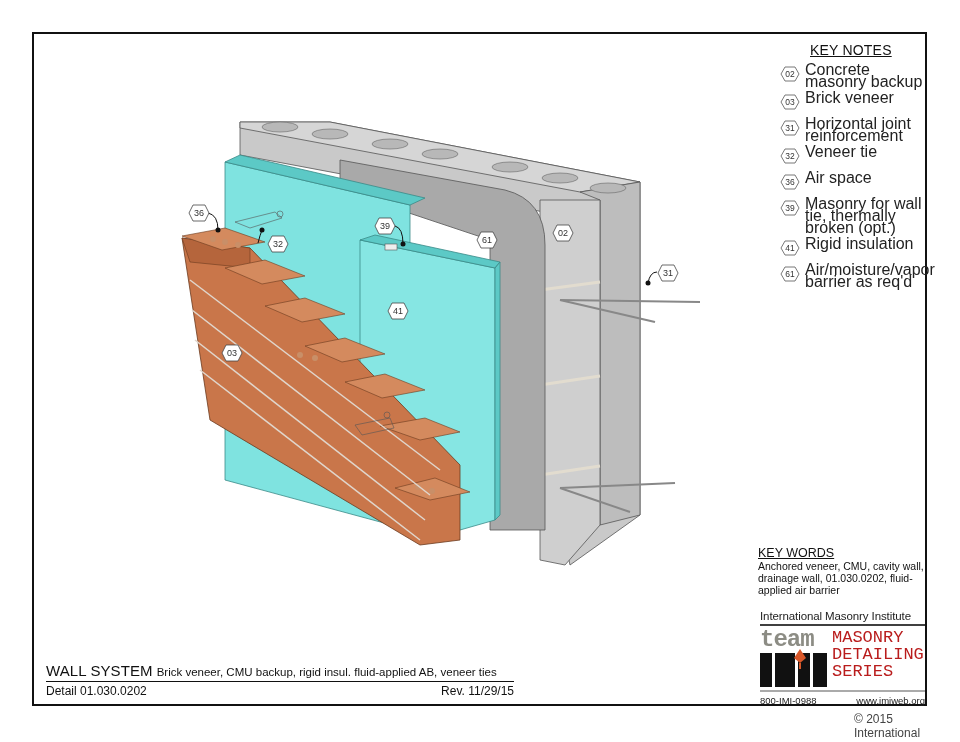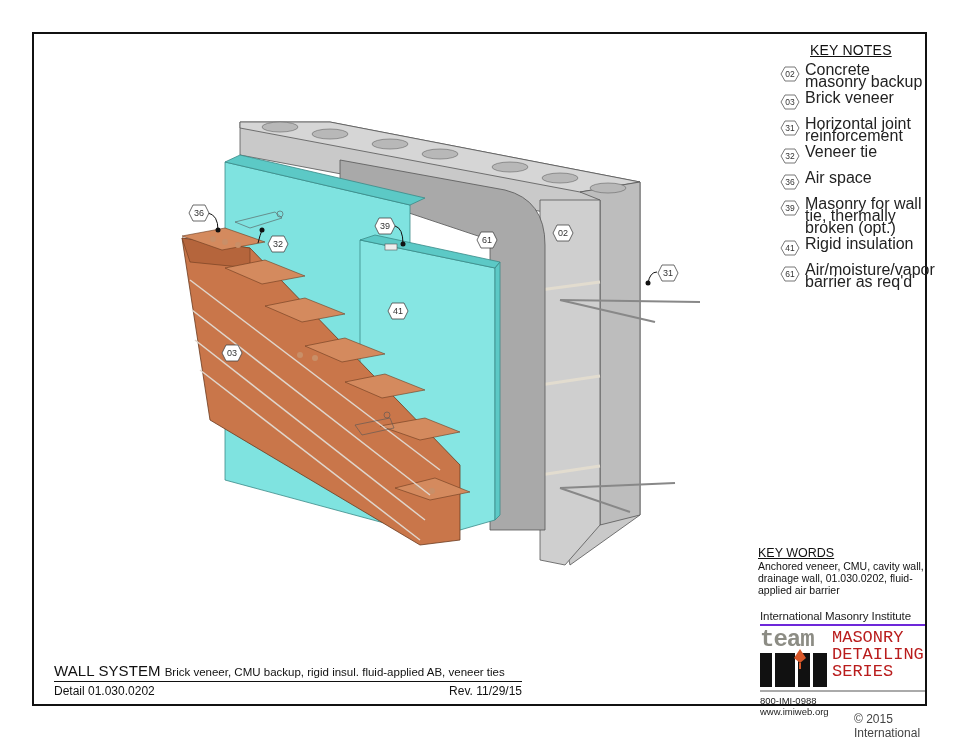--- a/index.html
+++ b/index.html
@@ -10,31 +10,31 @@
   .keynotes h2 { margin:0 0 6px 30px; font-size:14px; font-weight:normal; text-decoration:underline; letter-spacing:0.2px; }
   .kn-item { display:flex; align-items:flex-start; margin-bottom:4px; min-height:22px; }
   .hex { flex:0 0 auto; width:20px; height:16px; margin-right:5px; margin-top:2px; position:relative; }
   .hex svg { position:absolute; left:0; top:0; }
   .hex span { position:absolute; left:0; top:0; width:20px; height:16px; font-size:8.5px; line-height:16px; text-align:center; color:#333; }
   .kn-text { font-size:16px; line-height:12px; color:#222; }
   .keywords { position:absolute; left:758px; top:546px; width:175px; }
   .keywords h3 { margin:0; font-size:12.5px; font-weight:normal; text-decoration:underline; }
   .keywords p { margin:0; font-size:10.5px; line-height:12px; }
   .imi { position:absolute; left:760px; top:610px; width:165px; }
-  .imi-name { font-size:11.5px; color:#222; border-bottom:2px solid #6d28d9; padding-bottom:2px; letter-spacing:-0.1px; }
+  .imi-name { font-size:11.5px; color:#222; border-bottom:2px solid #404040; padding-bottom:2px; letter-spacing:-0.1px; }
   .logo-row { display:flex; margin-top:3px; height:58px;font-family:Liberation Mono, monospace; }
   .logo-left { width:68px; position:relative; }
   .team { font-size:24px; font-weight:bold; color:#8c8c84; line-height:22px; letter-spacing:-1px; }
   .imi-blocks { display:flex; gap:3px; margin-top:2px; }
   .imi-blocks div { background:#111; height:34px; }
   .trowel { position:absolute; left:34px; top:20px; }
   .logo-right { font-size:17px; line-height:17px; color:#b91c1c; padding-left:4px; }
-  .imi-contact { display:flex; justify-content:space-between; border-top:2px solid #aaa; margin-top:3px; padding-top:3px; font-size:9.5px; color:#222;flex-direction:column; }
+  .imi-contact { display:flex; justify-content:space-between; border-top:2px solid #aaa; margin-top:3px; padding-top:3px; font-size:9.5px; color:#222; }
   .copyright { position:absolute; left:854px; top:712px; font-size:12px; color:#444; }
-  .title-block { position:absolute; left:54px; top:662px; width:468px; }
+  .title-block { position:absolute; left:46px; top:662px; width:468px; }
   .tb-line1 { border-bottom:1.5px solid #111; padding-bottom:1px; white-space:nowrap; }
   .tb-main { font-size:15px; letter-spacing:0.1px; }
   .tb-sub { font-size:11.5px; margin-left:4px; }
   .tb-line2 { display:flex; justify-content:space-between; font-size:12px; padding-top:2px;gap:18px; }
   .callout { position:absolute; width:22px; height:18px; }
   .callout span { position:absolute; left:0; top:0; width:22px; height:18px; font-size:9px; line-height:18px; text-align:center; color:#333; }
 </style>
 </head>
 <body>
 

